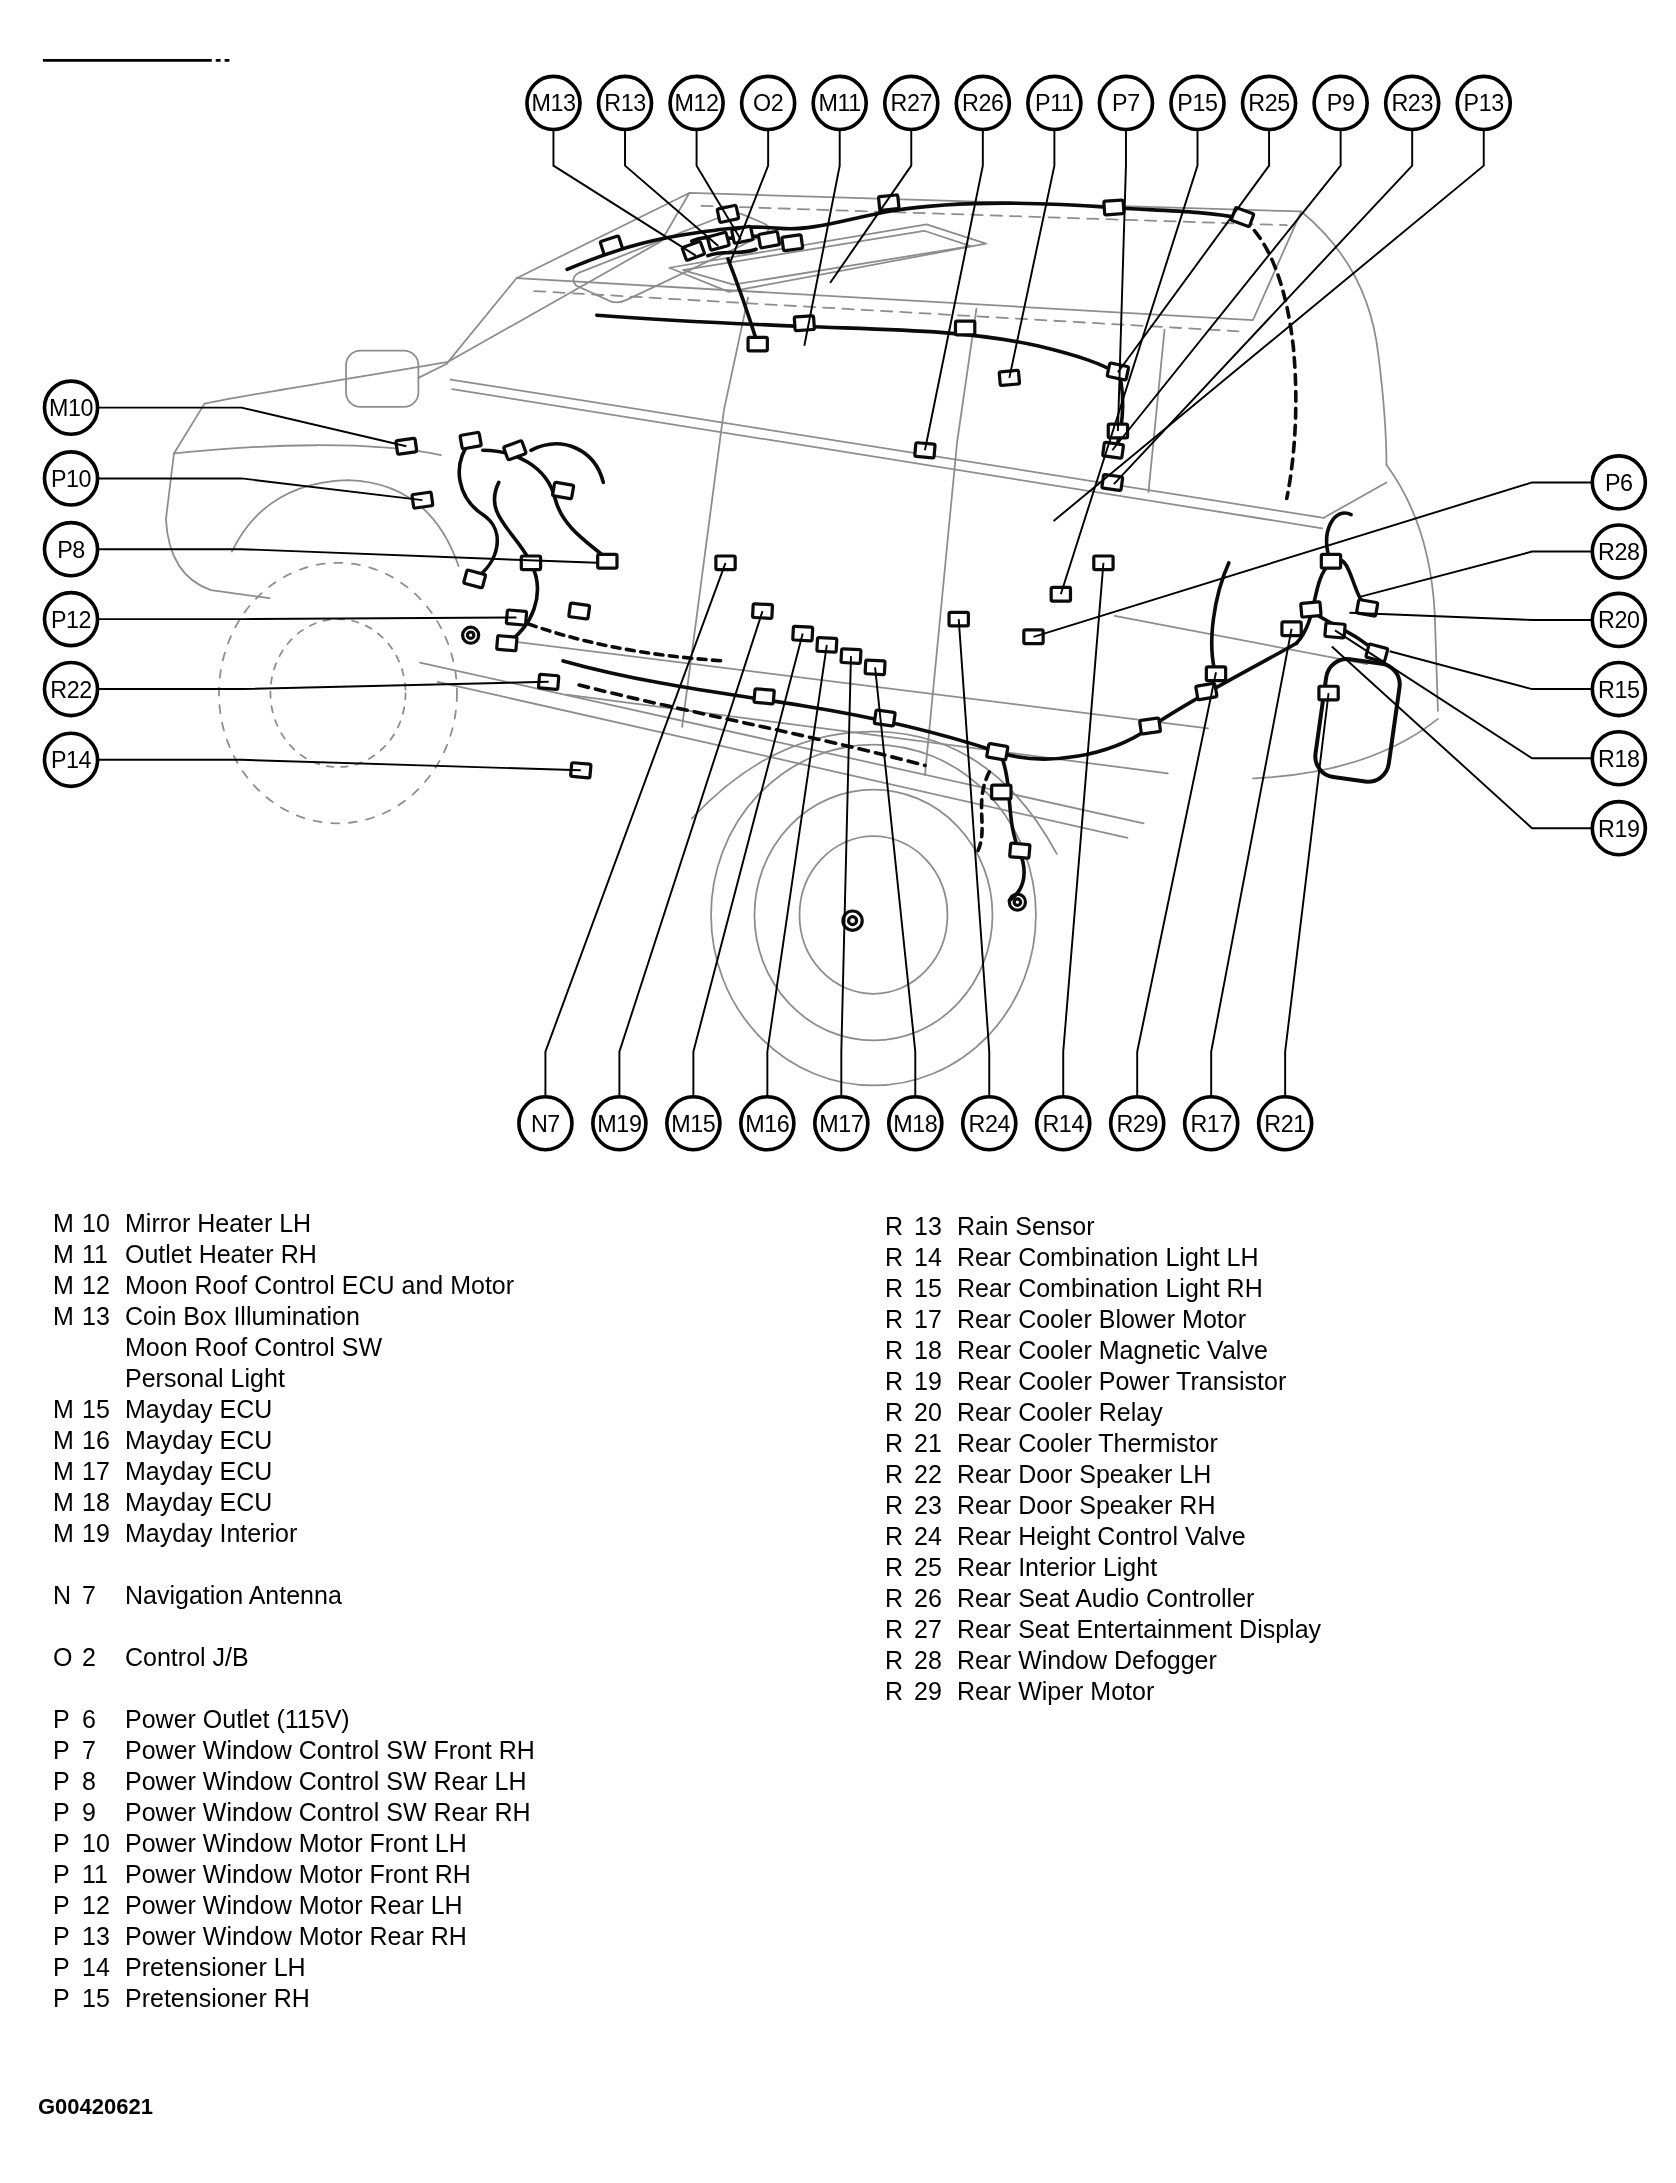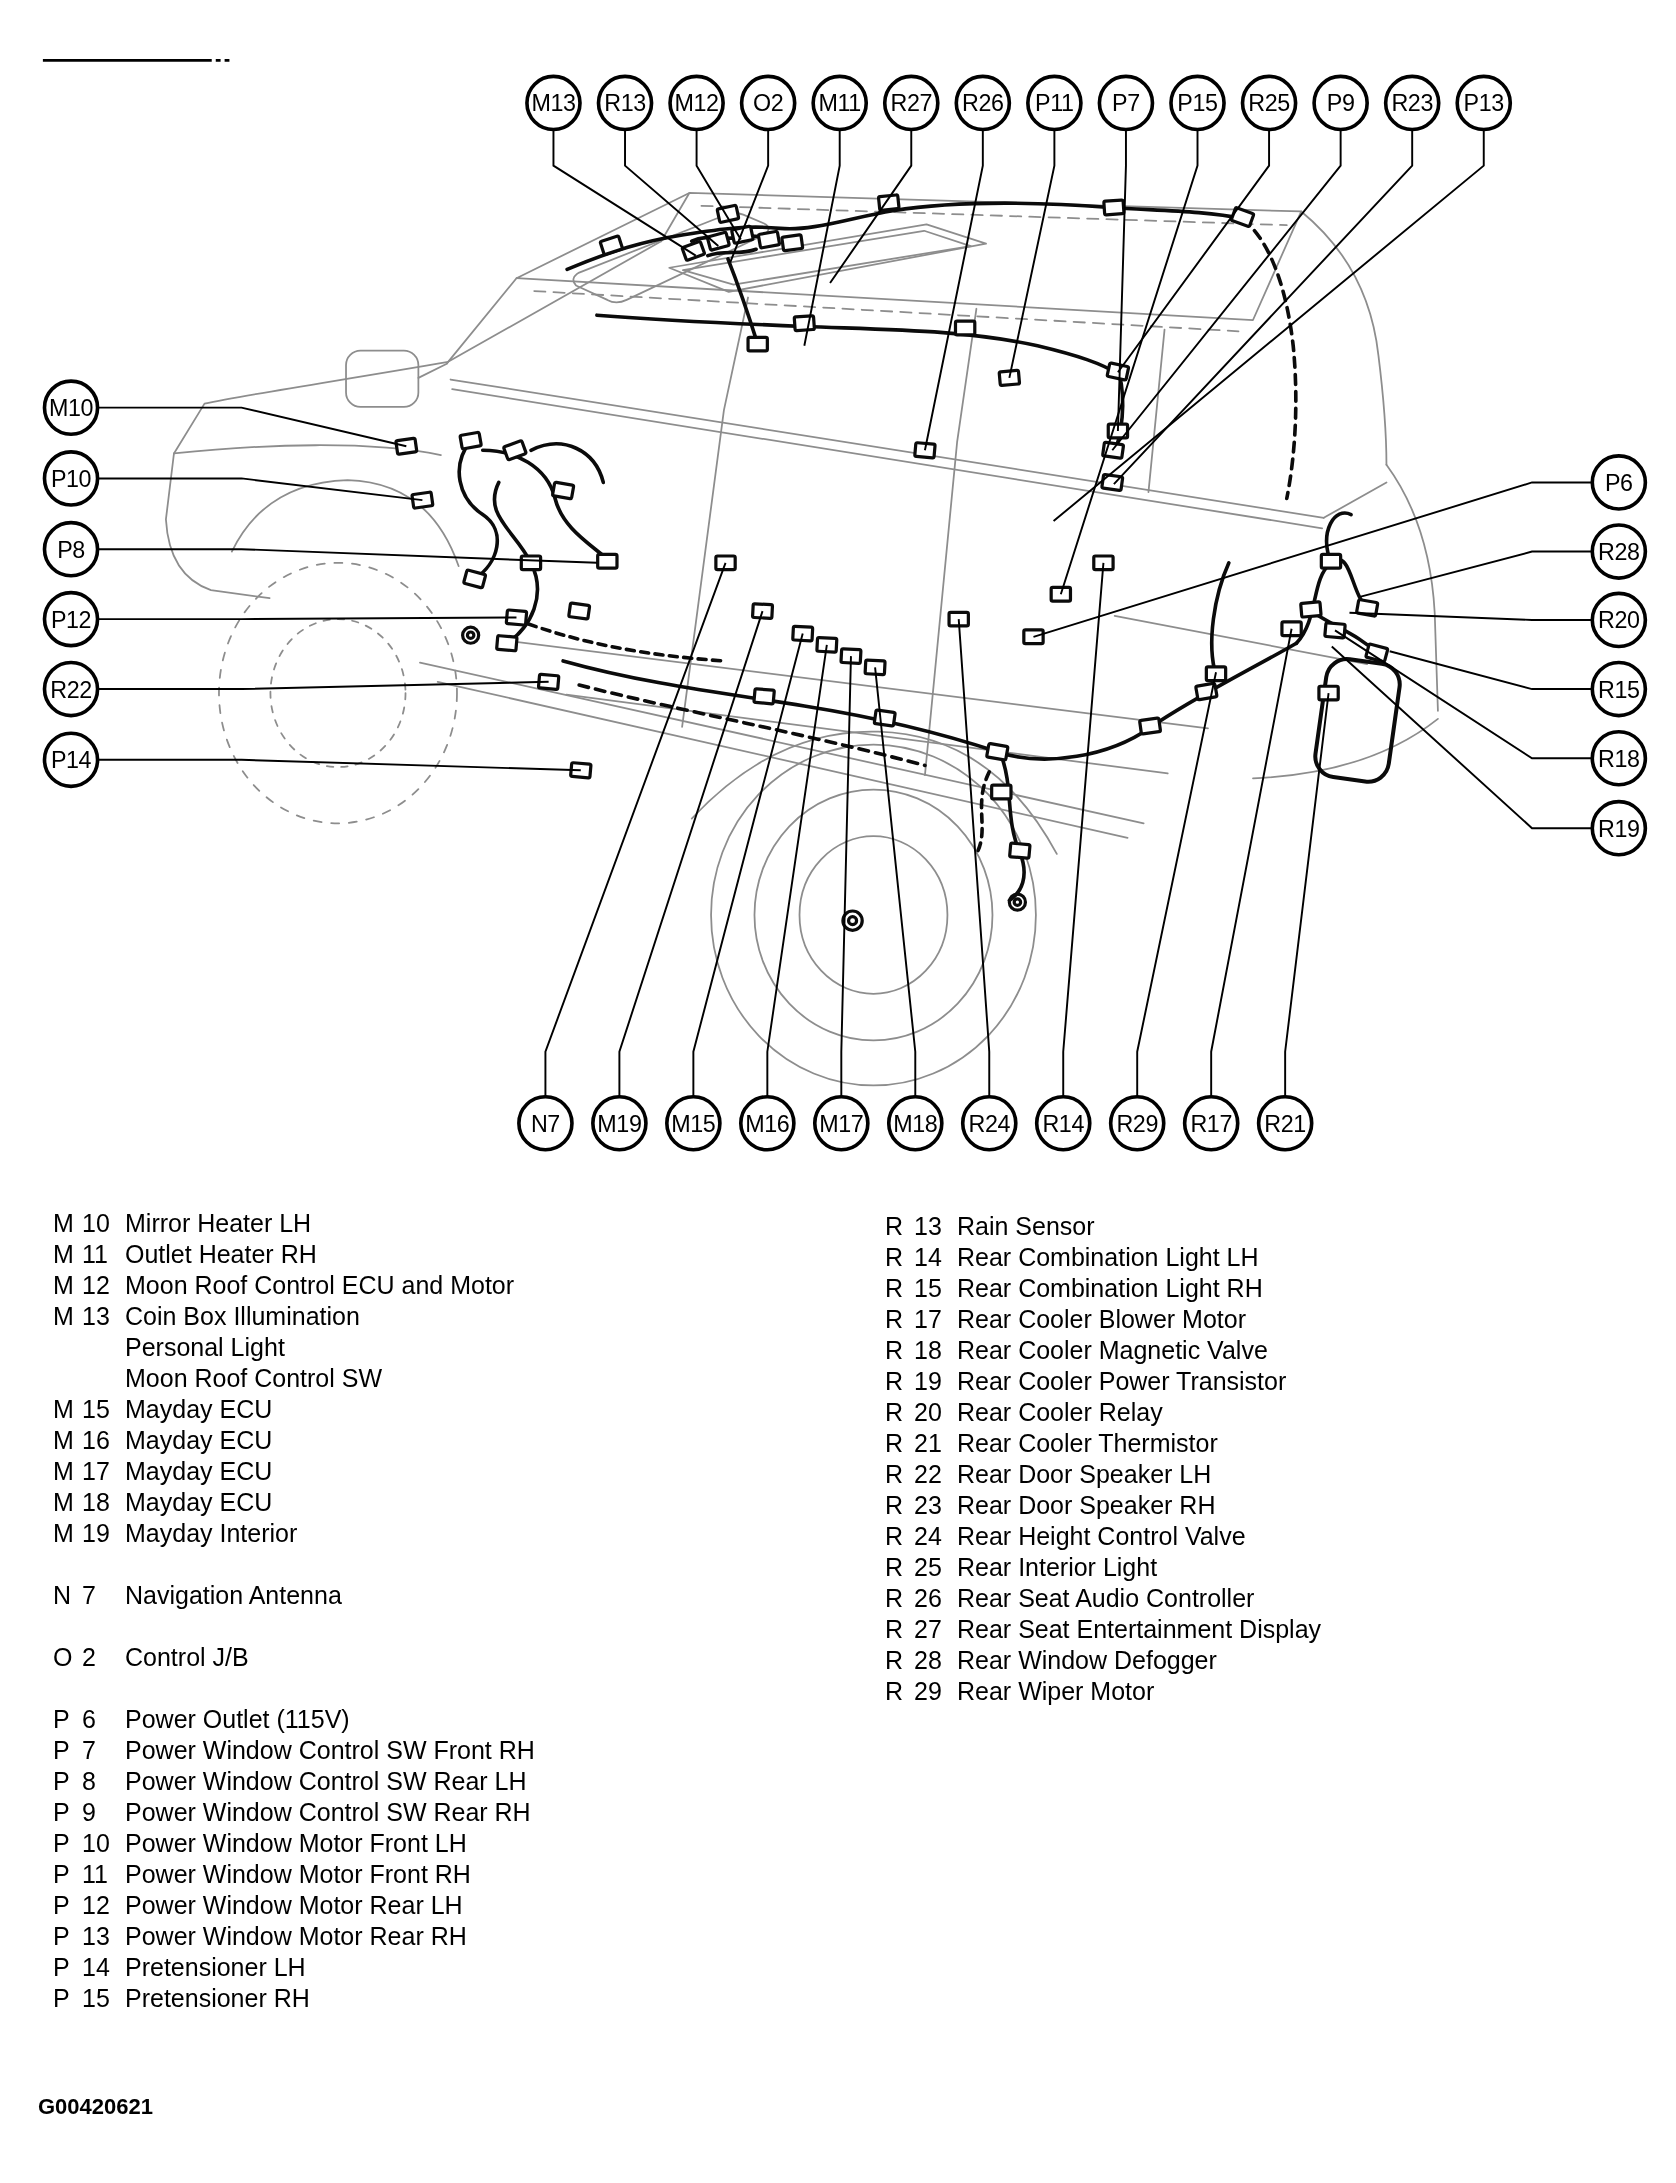--- a/index.html
+++ b/index.html
@@ -303,25 +303,25 @@
     </div>
     <div class="legend-row">
       <span class="legend-code">
         <span class="letter">M</span>
         <span class="num">13</span>
       </span>
       <span class="legend-name">Coin Box Illumination</span>
     </div>
     <div class="legend-row">
       <span class="legend-code"></span>
+      <span class="legend-name">Moon Roof Control SW</span>
+    </div>
+    <div class="legend-row">
+      <span class="legend-code"></span>
       <span class="legend-name">Personal Light</span>
-    </div>
-    <div class="legend-row">
-      <span class="legend-code"></span>
-      <span class="legend-name">Moon Roof Control SW</span>
     </div>
     <div class="legend-row">
       <span class="legend-code">
         <span class="letter">M</span>
         <span class="num">15</span>
       </span>
       <span class="legend-name">Mayday ECU</span>
     </div>
     <div class="legend-row">
       <span class="legend-code">

